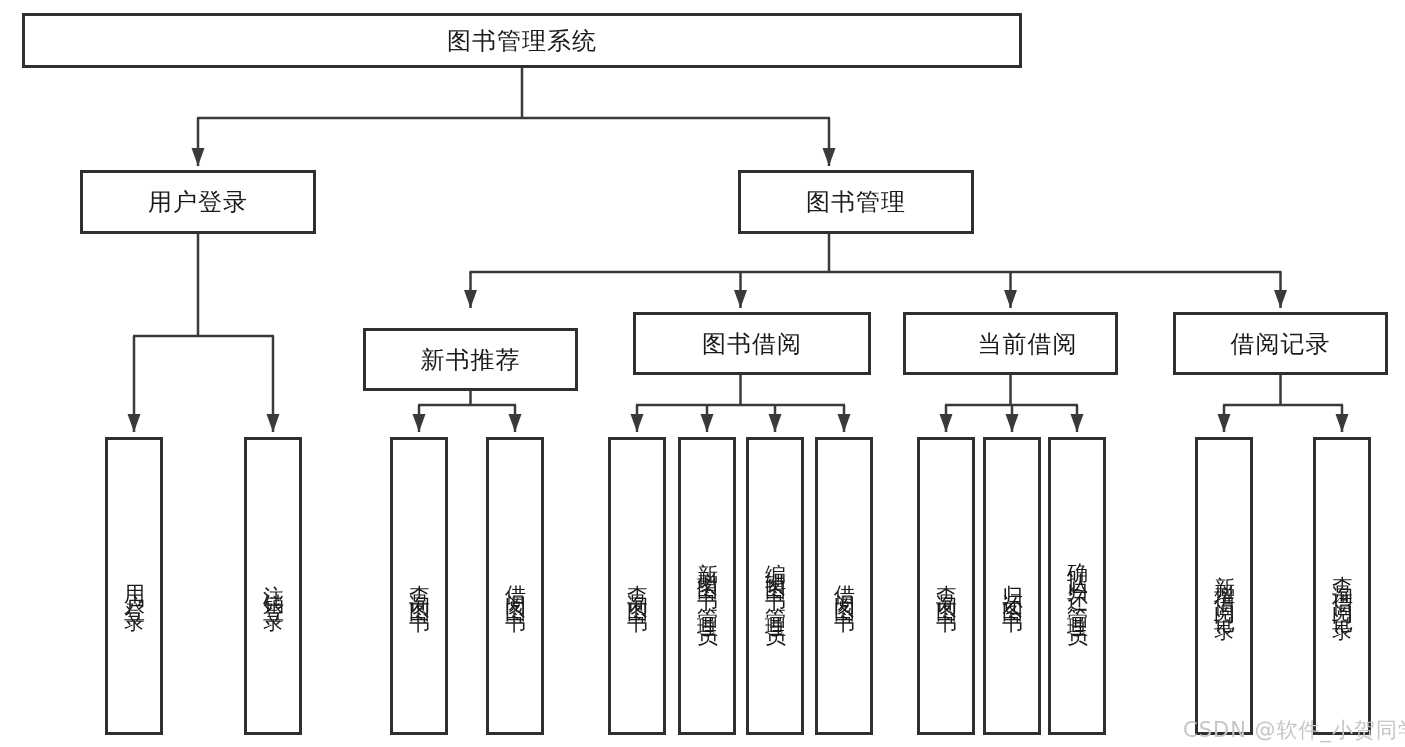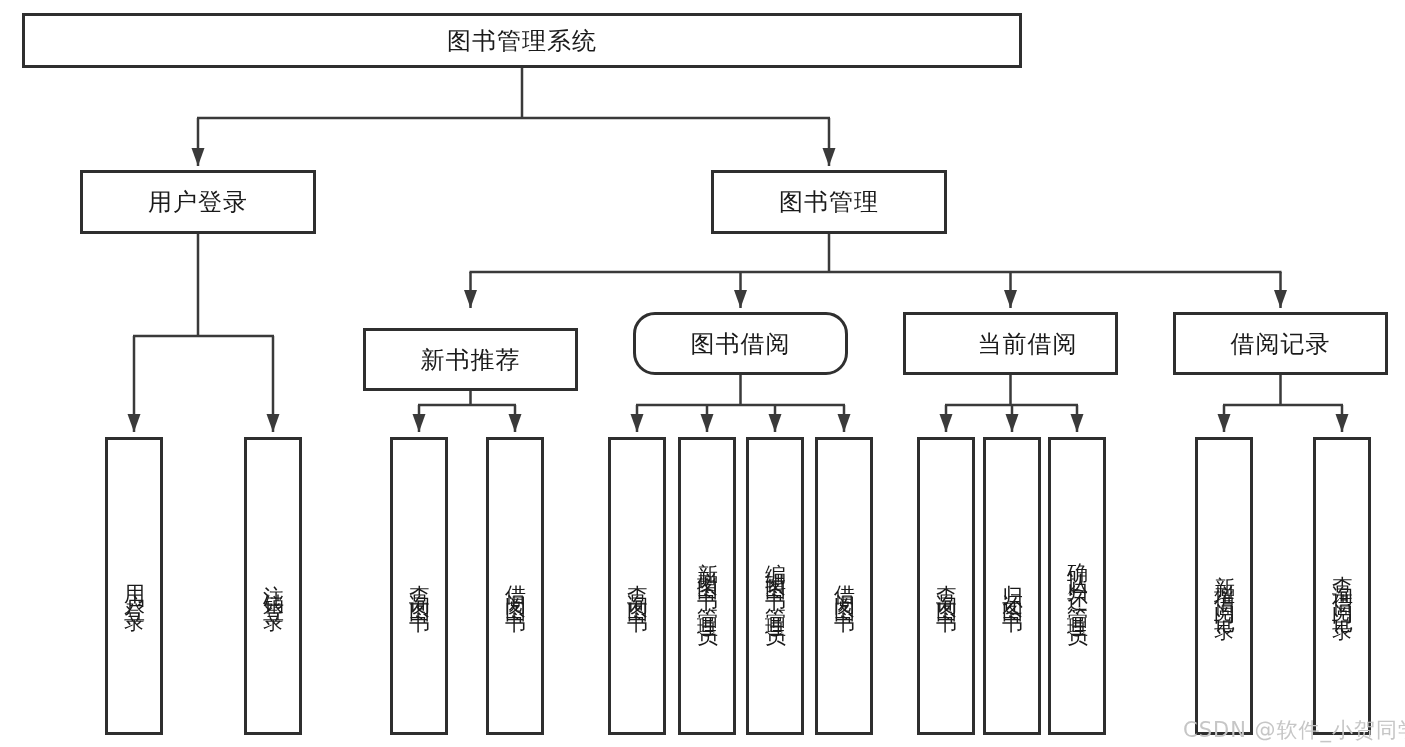--- a/index.html
+++ b/index.html
@@ -88,24 +88,24 @@
     <path marker-end="url(#ah)" d="M946,405 V432"></path>
     <path marker-end="url(#ah)" d="M1012,405 V432"></path>
     <path marker-end="url(#ah)" d="M1077,405 V432"></path>
     <path marker-end="url(#ah)" d="M1224,405 V432"></path>
     <path marker-end="url(#ah)" d="M1342,405 V432"></path>
   </svg>
 
   <div class="box h-box" style="left:22px; top:13px; width:1000px; height:55px;">图书管理系统</div>
 
   <div class="box h-box" style="left:80px; top:170px; width:236px; height:64px;">用户登录</div>
-  <div class="box h-box" style="left:711px; top:170px; width:236px; height:64px;">图书管理</div>
+  <div class="box h-box" style="left:738px; top:170px; width:236px; height:64px;">图书管理</div>
 
   <div class="box h-box" style="left:363px; top:328px; width:215px; height:63px;">新书推荐</div>
-  <div class="box h-box" style="left:633px; top:312px; width:215px; height:63px;border-radius:22px;">图书借阅</div>
+  <div class="box h-box" style="left:633px; top:312px; width:238px; height:63px;">图书借阅</div>
   <div class="box h-box" style="left:903px; top:312px; width:215px; height:63px;padding-left:34px;">当前借阅</div>
   <div class="box h-box" style="left:1173px; top:312px; width:215px; height:63px;">借阅记录</div>
 
   <div class="box v-box" style="left:105px; top:437px; width:58px; height:298px;">用户登录</div>
   <div class="box v-box" style="left:244px; top:437px; width:58px; height:298px;">注销登录</div>
 
   <div class="box v-box" style="left:390px; top:437px; width:58px; height:298px;">查询图书</div>
   <div class="box v-box" style="left:486px; top:437px; width:58px; height:298px;">借阅图书</div>
 
   <div class="box v-box" style="left:608px; top:437px; width:58px; height:298px;">查询图书</div>

